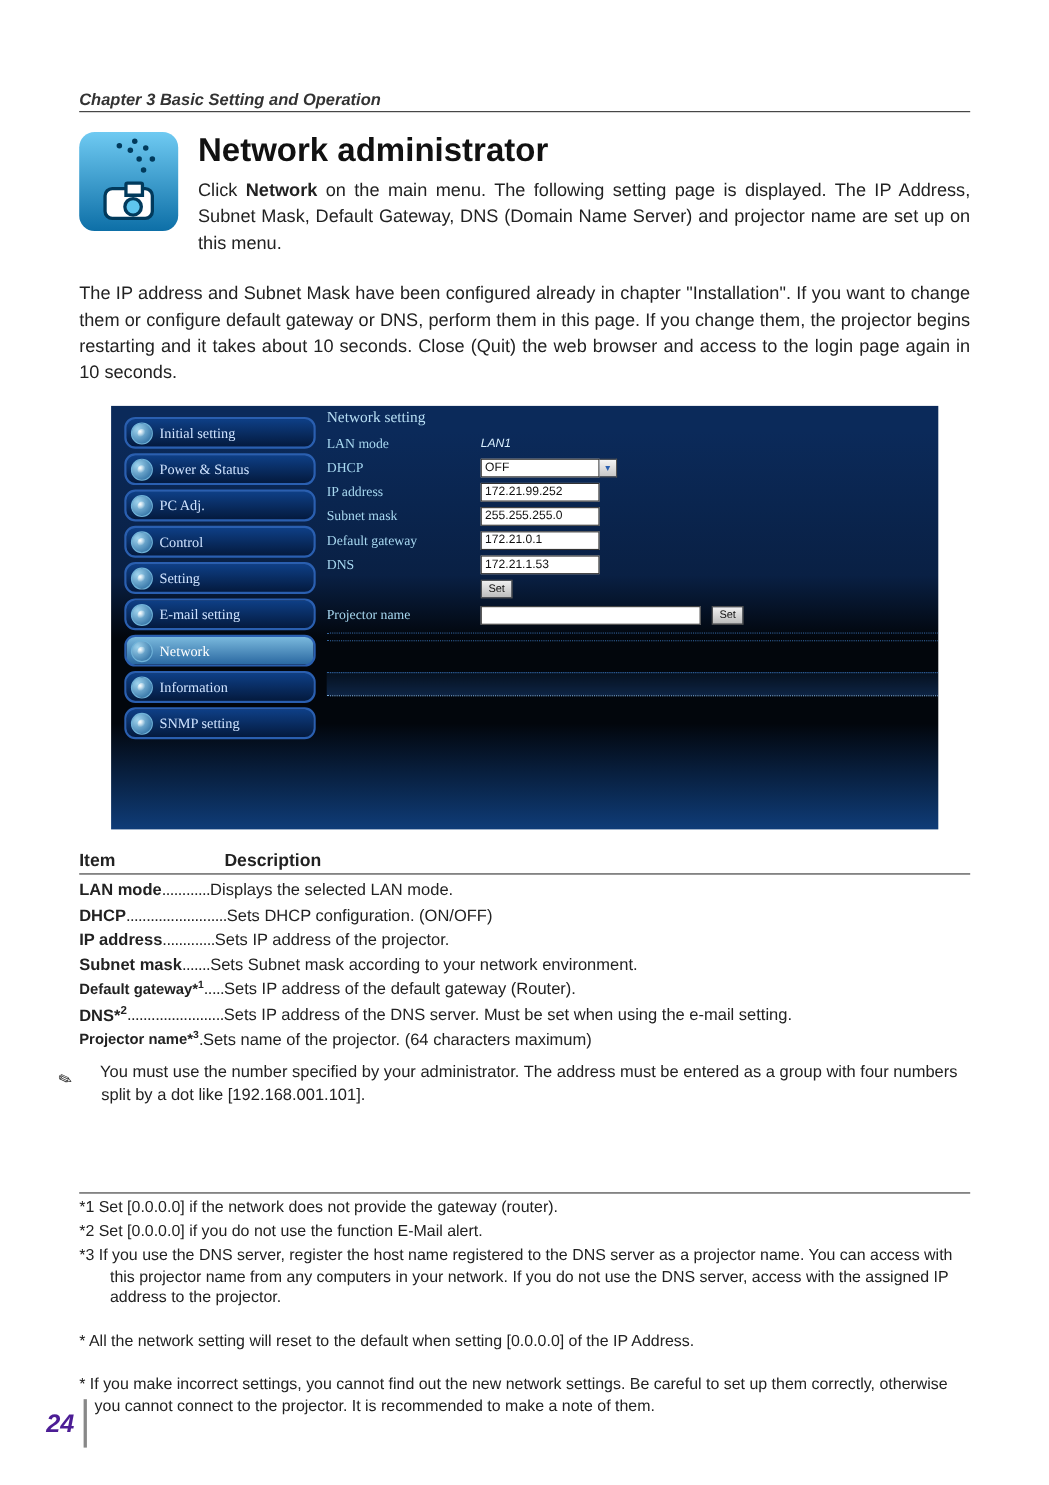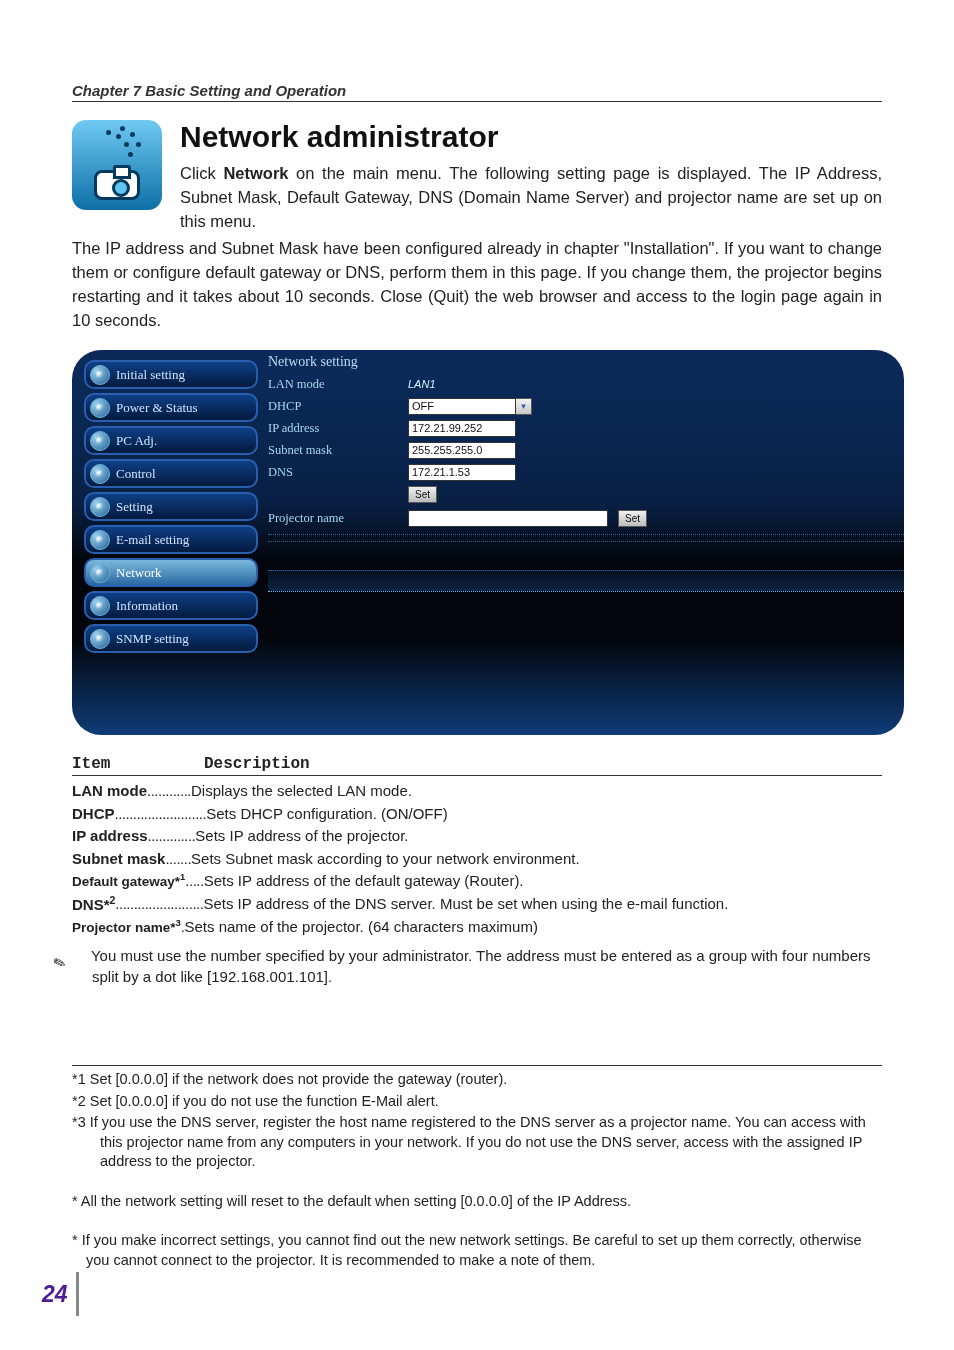--- a/index.html
+++ b/index.html
@@ -8,24 +8,24 @@
   .chap { font-style: italic; font-weight: 600; font-size: 15px; color: #333; border-bottom: 1.5px solid #333; padding-bottom: 2px; margin-top: 4px; }
   .headblock { display: flex; align-items: flex-start; margin-top: 18px; }
   .icon-wrap { width: 90px; height: 90px; border-radius: 14px; background: linear-gradient(#6fcaf2,#0d6fa7); flex: 0 0 90px; position: relative; margin-right: 18px; }
   .dots { position: absolute; top: 10px; left: 34px; }
   .dot { width: 5px; height: 5px; border-radius: 50%; background: #013a5c; position: absolute; }
   .camera { position: absolute; bottom: 10px; left: 22px; width: 46px; height: 30px; background: #fff; border: 3px solid #013a5c; border-radius: 8px; }
   .camera::after { content:""; position:absolute; top:6px; left:15px; width:12px; height:12px; border:3px solid #013a5c; border-radius:50%; background:#5fc6ef; }
   .camera::before { content:""; position:absolute; top:-8px; right:6px; width:12px; height:8px; background:#fff; border:3px solid #013a5c; border-radius:3px 3px 0 0; }
   h1.title { font-weight: 700; font-size: 30px; color: #111; margin-bottom: 8px; }
   .intro, .para { font-size: 16.5px; line-height: 1.45; text-align: justify; }
-  .para { margin-top: 3px; }
+  .para { margin-top: 22px; }
   b { font-weight: 700; }
 
-  .screenshot { margin: 18px auto 0 auto; width: 832px; height: 385px; position: relative; background: linear-gradient(#0b2a5a 0%, #0b2a5a 6%, #092044 40%, #02060c 55%, #02060c 75%, #0f3c78 100%); overflow: hidden; border-radius: 29px; }
+  .screenshot { margin: 18px auto 0 auto; width: 752px; height: 385px; position: relative; background: linear-gradient(#0b2a5a 0%, #0b2a5a 6%, #092044 40%, #02060c 55%, #02060c 75%, #0f3c78 100%); overflow: hidden; }
   .menu { position: absolute; top: 10px; left: 12px; width: 174px; }
   .menu-item { height: 29px; border: 2px solid #2a5fb0; border-radius: 10px; background: linear-gradient(#0e3f86,#041a3e); margin-bottom: 4px; display: flex; align-items: center; padding-left: 4px; color: #cfe3ff; font-family: Georgia, 'Times New Roman', serif; font-size: 13px; white-space: nowrap; }
   .menu-item.active { background: linear-gradient(#7ab9dd,#2a68a1); color: #fff; }
   .menu-icon { width: 20px; height: 20px; border-radius: 50%; background: radial-gradient(circle at 30% 30%, #9fd4ee, #1d5f97); border: 1px solid #6fb2d8; margin-right: 6px; flex: 0 0 20px; position: relative; }
   .menu-icon::after { content:""; position:absolute; inset:5px; border-radius:50%; background: radial-gradient(circle at 30% 30%, #fff, transparent 60%); }
 
   .panel { position: absolute; left: 196px; top: 4px; right: 0; color: #cde5ff; font-family: Georgia, 'Times New Roman', serif; font-size: 12.5px; }
   .panel-title { color: #b7def4; font-size: 14px; margin-bottom: 4px; }
   .row { display: flex; align-items: center; height: 20px; margin-bottom: 2px; }
   .lbl { width: 140px; color: #a7d7ef; }
@@ -33,21 +33,21 @@
   .field { background: #fff; color: #111; border: 1px solid #333; height: 17px; font-family: Arial, sans-serif; font-size: 11px; padding: 0 3px; display: flex; align-items: center; }
   .field.w1 { width: 108px; }
   .sel { display:flex; }
   .sel .arrow { width: 16px; height: 17px; background: linear-gradient(#f4f4f4,#c7c7c7); border:1px solid #555; border-left:none; display:flex; align-items:center; justify-content:center; color:#2a5fb0; font-size:9px; }
   .btn { background: linear-gradient(#f0f0f0,#bcbcbc); border:1px solid #555; font-family: Arial, sans-serif; font-size:10px; height:17px; padding:0 6px; display:inline-flex; align-items:center; color:#111; }
   .proj-in { width: 200px; }
   .separator { height: 8px; margin-top: 6px; border-top:1px dotted #32639b; border-bottom:1px dotted #32639b; }
   .separator2 { height: 22px; margin-top: 28px; border-top:1px dotted #32639b; border-bottom:1px dotted #7aa7d6; background: linear-gradient(rgba(20,60,110,.2), rgba(30,80,150,.4)); }
 
   .desc-table { margin-top: 20px; }
-  .desc-head { display:flex; border-bottom:1.5px solid #333; padding-bottom:2px; font-weight:700; font-size:16px;font-family:Liberation Mono, monospace; }
+  .desc-head { display:flex; border-bottom:1.5px solid #333; padding-bottom:2px; font-weight:700; font-size:16px; }
   .desc-head .c1 { width: 132px; }
   .desc-list { font-size:15px; line-height:1.5; margin-top:4px; }
   .desc-list .r { display:flex; }
   .desc-list .k { font-weight:700; white-space:nowrap; }
   .desc-list .d { flex:1; }
   .note { font-size:15px; line-height:1.4; margin-top:6px; padding-left:20px; text-indent:-20px; }
   .pencil { display:inline-block; width:15px; transform: rotate(-20deg); }
 
   .foot-sep { border-top:1px solid #333; margin-top: 78px; }
   .footnotes { font-size:14.5px; line-height:1.35; margin-top:4px; }
@@ -57,21 +57,21 @@
   .pagenum { position:absolute; bottom:34px; left:42px; display:flex; align-items:center; }
   .pagenum .n { font-weight:700; font-style:italic; font-size:23px; color:#4c1d95; padding-right:8px; }
   .pagenum .bar { width:3px; height:44px; background:#888; }
 
   sup { font-size: 0.7em; }
 </style>
 </head>
 <body>
 
 <div class="page">
-  <div class="chap">Chapter 7 Basic Setting and Operation</div>
+  <div class="chap">Chapter 3 Basic Setting and Operation</div>
 
   <div class="headblock">
     <div class="icon-wrap">
       <div class="dots">
         <span class="dot" style="top:0;left:0"></span>
         <span class="dot" style="top:4px;left:10px"></span>
         <span class="dot" style="top:12px;left:18px"></span>
         <span class="dot" style="top:22px;left:22px"></span>
         <span class="dot" style="top:-4px;left:14px"></span>
         <span class="dot" style="top:2px;left:24px"></span>
@@ -141,20 +141,24 @@
       </div>
       <div class="row">
         <span class="lbl">IP address</span>
         <span class="field w1">172.21.99.252</span>
       </div>
       <div class="row">
         <span class="lbl">Subnet mask</span>
         <span class="field w1">255.255.255.0</span>
       </div>
       <div class="row">
+        <span class="lbl">Default gateway</span>
+        <span class="field w1">172.21.0.1</span>
+      </div>
+      <div class="row">
         <span class="lbl">DNS</span>
         <span class="field w1">172.21.1.53</span>
       </div>
       <div class="row">
         <span class="lbl"></span>
         <span class="btn">Set</span>
       </div>
       <div class="row" style="margin-top:4px">
         <span class="lbl">Projector name</span>
         <span class="field proj-in"></span>
@@ -193,21 +197,21 @@
           <span class="d">Sets Subnet mask according to your network environment.</span>
         </div>
         <div class="r">
           <span class="k" style="font-size: 13.5px;">Default gateway*<sup>1</sup></span>
           <span style="font-weight: 400; letter-spacing: -0.5px;">.....</span>
           <span class="d">Sets IP address of the default gateway (Router).</span>
         </div>
         <div class="r">
           <span class="k">DNS*<sup>2</sup></span>
           <span style="font-weight: 400; letter-spacing: -0.5px;">........................</span>
-          <span class="d">Sets IP address of the DNS server. Must be set when using the e-mail function.</span>
+          <span class="d">Sets IP address of the DNS server. Must be set when using the e-mail setting.</span>
         </div>
         <div class="r">
           <span class="k" style="font-size: 13.5px;">Projector name*<sup>3</sup></span>
           <span style="font-weight: 400; letter-spacing: -0.5px;">.</span>
           <span class="d">Sets name of the projector. (64 characters maximum)</span>
         </div>
       </div>
     <div class="note">
       <span class="pencil">✎</span>
       <span>You must use the number specified by your administrator. The address must be entered as a group with four numbers split by a dot like [192.168.001.101].</span>

